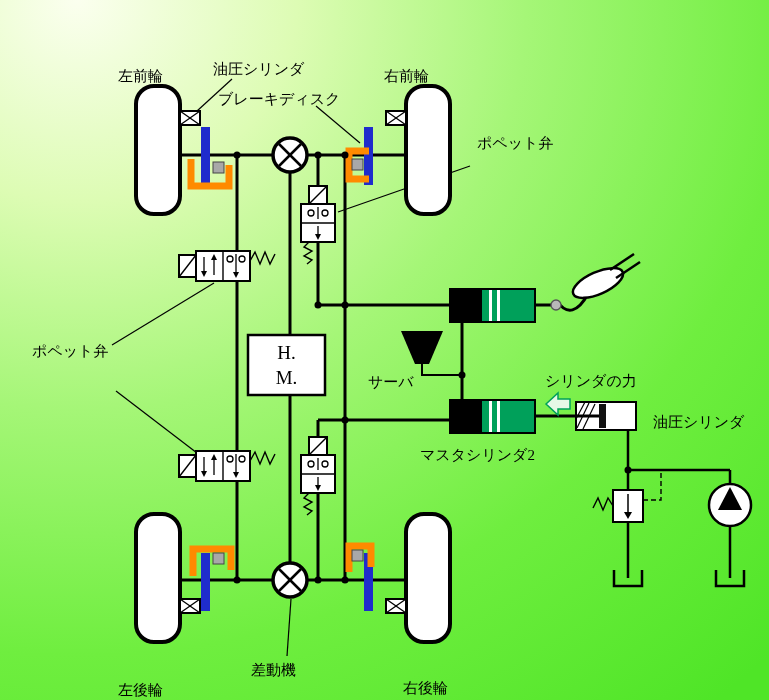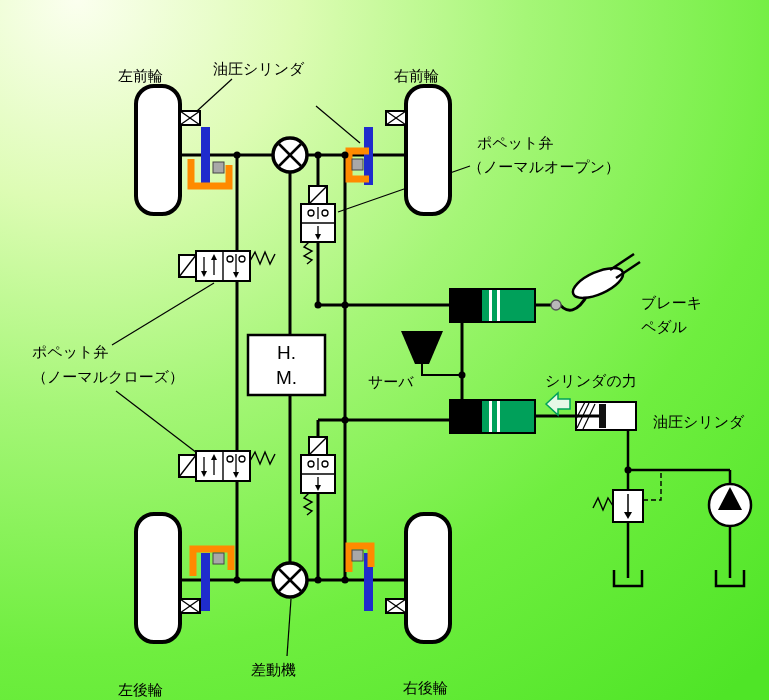--- a/index.html
+++ b/index.html
@@ -2,21 +2,21 @@
 <html><head>
 <meta charset="utf-8">
 <style>
   html,body { margin:0; padding:0; }
   .canvas {
     position:relative;
     width:769px; height:700px;
     overflow:hidden;
     background: radial-gradient(130% 130% at 10% 0%,
       #fbffef 0%, #ddfcb4 22%, #a5f677 45%, #6fee3f 72%, #4fe527 100%);
-    font-family:Liberation Sans, sans-serif;
+    font-family:Liberation Serif, serif;
   }
   svg.layer { position:absolute; left:0; top:0; }
   .lbl {
     position:absolute;
     font-size:15px;
     color:#000;
     white-space:nowrap;
     line-height:24px;
   }
   .hm-text {
@@ -276,41 +276,37 @@
     <circle cx="237" cy="580" r="3.5"></circle>
     <circle cx="318" cy="580" r="3.5"></circle>
     <circle cx="345" cy="580" r="3.5"></circle>
     <circle cx="462" cy="375" r="3.5"></circle>
     <circle cx="628" cy="470" r="3.5"></circle>
   </g>
 </svg>
 
 <div class="lbl" style="left:118px;top:64px">左前輪</div>
 <div class="lbl" style="left:213px;top:57px">油圧シリンダ</div>
-<div class="lbl" style="left:394px;top:64px">右前輪</div>
+<div class="lbl" style="left:218px;top:87px">ブレーキディスク</div>
+<div class="lbl" style="left:384px;top:64px">右前輪</div>
 
 <div class="lbl" style="left:468px;top:131px">
   <div style="margin-left:9px">ポペット弁</div>
-  <div>（ノーマルオープン）</div>
 </div>
 
 
-<div class="lbl" style="left:641px;top:291px">
-  <div>ブレーキ</div>
-  <div>ペダル</div>
-</div>
 
 <div class="lbl" style="left:32px;top:339px;line-height:25px">
   <div>ポペット弁</div>
-  <div>（ノーマルクローズ）</div>
 </div>
 
 <div class="lbl" style="left:368px;top:370px">サーバ</div>
 <div class="lbl" style="left:653px;top:410px">油圧シリンダ</div>
 <div class="lbl" style="left:545px;top:369px">シリンダの力</div>
+<div class="lbl" style="left:420px;top:443px">マスタシリンダ2</div>
 <div class="lbl" style="left:118px;top:678px">左後輪</div>
 <div class="lbl" style="left:251px;top:658px">差動機</div>
 <div class="lbl" style="left:403px;top:676px">右後輪</div>
 
 <div class="hm-text" style="left:248px;top:340px;width:77px">
   <div>H.</div>
   <div>M.</div>
 </div>
 
 </div>

